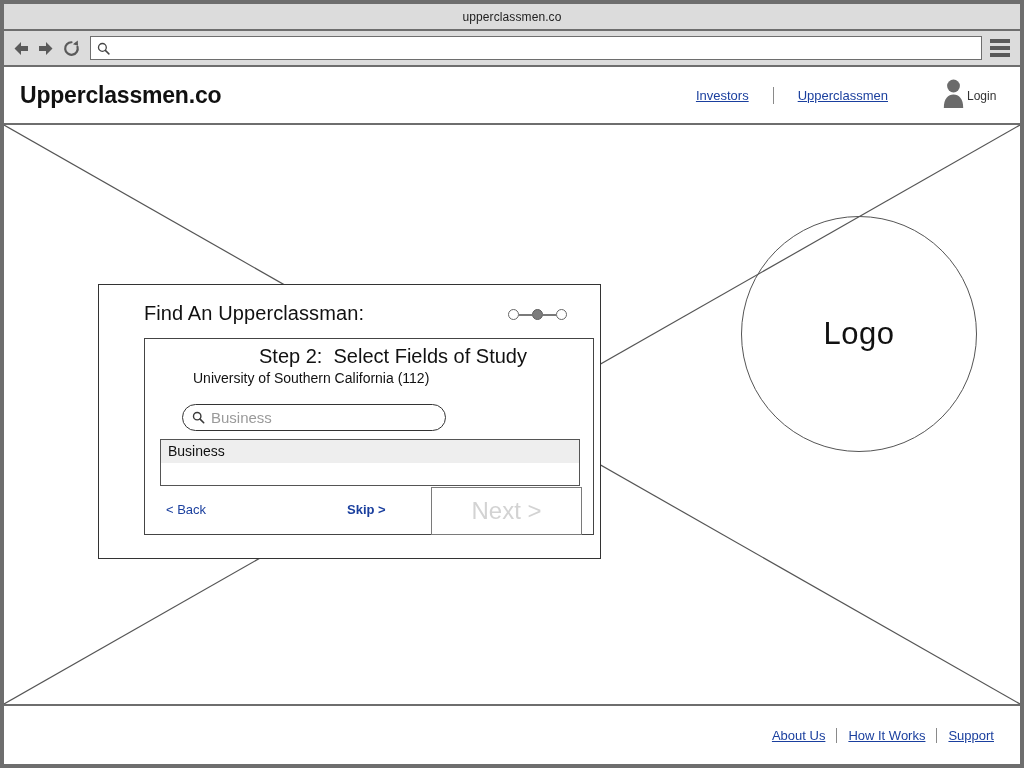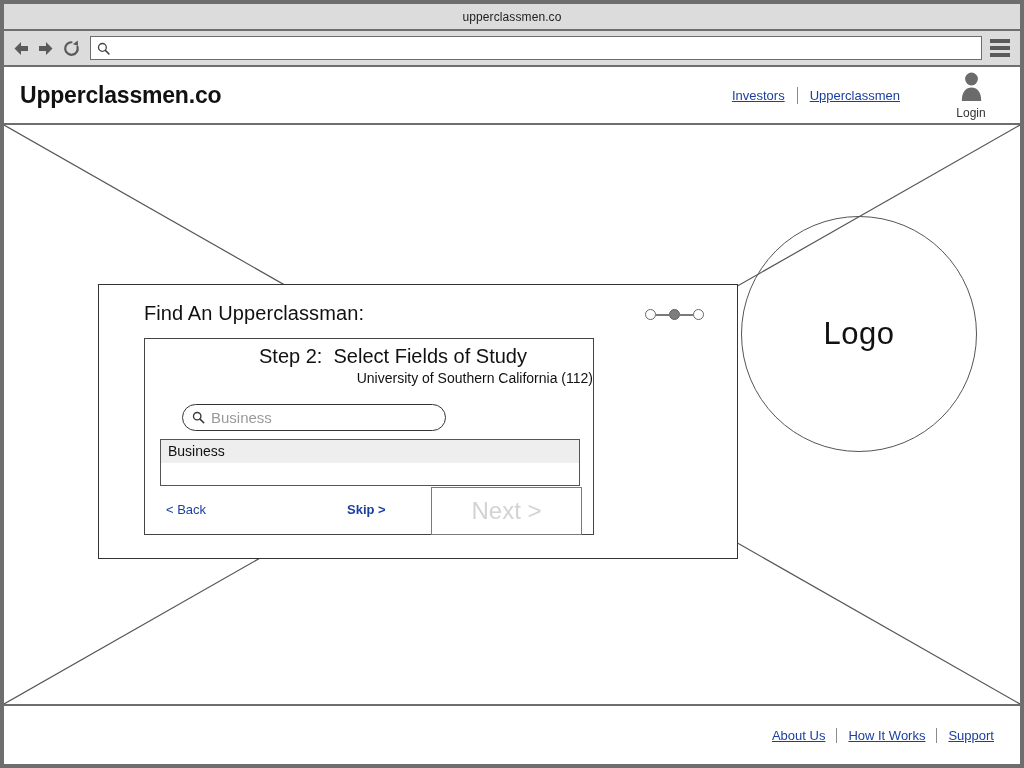--- a/index.html
+++ b/index.html
@@ -124,39 +124,40 @@
   #brand {
     font-size: 23px;
     font-weight: bold;
     color: #111;
     letter-spacing: -0.2px;
   }
   #header-nav {
     margin-left: auto;
     display: flex;
     align-items: center;
+    gap: 12px;
   }
   .hdr-link {
     color: #1a3f9e;
     font-size: 13px;
     text-decoration: underline;
     cursor: pointer;
     white-space: nowrap;
   }
   .hdr-sep {
     width: 1px;
     height: 17px;
     background: #8a8a8a;
     margin: 0 12px;
   }
   #login-block {
     margin-left: 40px;
     width: 62px;
     display: flex;
-    flex-direction: column;
+    flex-direction: row;
     align-items: center;
     cursor: pointer;
   }
   #login-block .login-label {
     font-size: 12px;
     color: #333;
     margin-top: 1px;
   }
 
   
@@ -190,21 +191,21 @@
     font-size: 31px;
     color: #111;
     letter-spacing: .5px;
   }
 
   
   #modal {
     position: absolute;
     left: 94px;
     top: 159px;
-    width: 640px;
+    width: 503px;
     height: 275px;
     box-sizing: border-box;
     border: 1px solid #333;
     background: #ffffff;
   }
   #modal-title {
     position: absolute;
     left: 45px;
     top: 17px;
     font-size: 20px;
@@ -247,21 +248,21 @@
     padding-left: 48px;
   }
   #step-heading {
     text-align: center;
     font-size: 20px;
     color: #111;
     margin-top: 6px;
     white-space: pre;
   }
   #step-sub {
-    text-align: right;
+    text-align: left;
     font-size: 14px;
     color: #111;
     margin-top: 2px;
   }
 
   
   #field-search {
     position: absolute;
     left: 37px;
     top: 65px;

